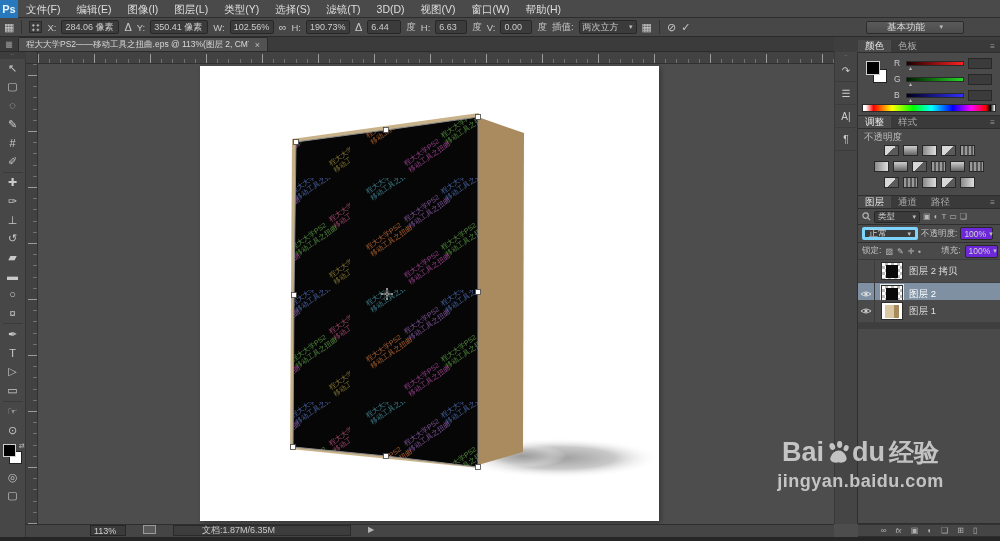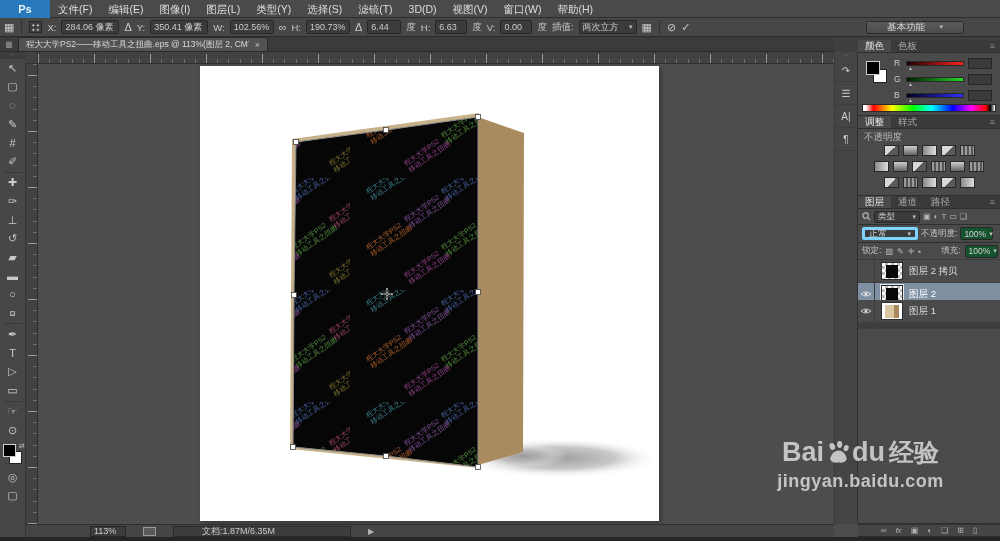--- a/index.html
+++ b/index.html
@@ -2,21 +2,21 @@
 <html><head>
 <meta charset="utf-8">
 <style>
   *{box-sizing:border-box;margin:0;padding:0}
   html,body{width:1000px;height:541px}
   body{position:relative;overflow:hidden;background:#4d4d4d;
        font-family:"Liberation Sans",sans-serif;color:#cfcfcf}
   .abs{position:absolute}
   
   #menu-bar{left:0;top:0;width:1000px;height:18px;background:#4a4a4a;border-bottom:1px solid #2e2e2e;display:flex;align-items:center}
-  #ps-logo{width:50px;height:18px;background:#2878bd;color:#eaf4fb;font-size:11px;font-weight:bold;display:flex;align-items:center;justify-content:center}
+  #ps-logo{width:18px;height:18px;background:#2878bd;color:#eaf4fb;font-size:11px;font-weight:bold;display:flex;align-items:center;justify-content:center}
   .menu-item{font-size:10.5px;color:#dedede;padding:0 8px;line-height:18px;white-space:nowrap}
   
   #options-bar{left:0;top:18px;width:1000px;height:19px;background:#474747;border-bottom:1px solid #2b2b2b;display:flex;align-items:center;gap:5px;padding:0 4px;font-size:10px}
   .fld{background:#3b3b3b;border:1px solid #272727;border-radius:2px;color:#cccccc;font-size:9px;height:14px;line-height:12px;padding:0 3px;overflow:hidden;white-space:nowrap;display:flex;align-items:center}
   .lbl{color:#c6c6c6;font-size:9.5px;white-space:nowrap}
   .obtn{color:#c9c9c9;font-size:11px;line-height:14px}
   .osep{width:1px;height:14px;background:#333;margin:0 2px}
   #ref-grid{width:13px;height:12px;border:1px solid #2a2a2a;background:#3b3b3b;background-image:radial-gradient(#bdbdbd 1px,transparent 1.2px);background-size:4.6px 4.6px;background-position:1px 1px}
   .dd-arrow{font-size:7px;color:#bdbdbd;margin-left:3px}
   #workspace-btn{margin-left:auto;margin-right:32px;width:98px;height:13px;background:linear-gradient(#5a5a5a,#4c4c4c);border:1px solid #2c2c2c;border-radius:2px;display:flex;align-items:center;justify-content:space-between;padding:0 20px;font-size:9.5px;color:#dcdcdc}
@@ -81,37 +81,37 @@
   .g3{background:linear-gradient(90deg,#8a8a8a,#dedede)}
   .g4{background:repeating-linear-gradient(90deg,#9a9a9a 0 2px,#565656 2px 4px)}
   
   #layers-tabs{top:156px}
   #filter-row{top:169px;height:16px;display:flex;align-items:center;gap:3px;padding:0 4px}
   #kind-dd{width:46px;height:12px;background:#3b3b3b;border:1px solid #272727;border-radius:2px;display:flex;align-items:center;justify-content:space-between;padding:0 3px;font-size:8.5px;color:#c9c9c9}
   .f-ico{font-size:8px;color:#b9b9b9}
   #blend-row{top:185px;height:18px;display:flex;align-items:center;gap:3px;padding:0 4px}
   #blend-dd{width:56px;height:13px;background:#3b3b3b;border:3px solid #7dd3fc;border-radius:2px;display:flex;align-items:center;justify-content:space-between;padding:0 4px;font-size:9px;color:#d2d2d2}
   .mini-lbl{font-size:8.5px;color:#c2c2c2;white-space:nowrap}
-  .mini-box{width:33px;height:13px;background:#14532d;border:1px solid #272727;border-radius:2px;display:flex;align-items:center;justify-content:space-between;padding:0 3px;font-size:8.5px;color:#d2d2d2}
+  .mini-box{width:33px;height:13px;background:#6d28d9;border:1px solid #272727;border-radius:2px;display:flex;align-items:center;justify-content:space-between;padding:0 3px;font-size:8.5px;color:#d2d2d2}
   #lock-row{top:203px;height:17px;display:flex;align-items:center;gap:4px;padding:0 4px;border-bottom:1px solid #3a3a3a}
   .lock-ico{font-size:8px;color:#b9b9b9}
   .layer-row{position:absolute;left:0;width:142px;height:23px;display:flex;align-items:center;border-bottom:1px solid #404040;background:#4a4a4a}
   .layer-row.selected{background:#7e90a2}
   .eye-cell{width:17px;height:23px;display:flex;align-items:center;justify-content:center;border-right:1px solid #3c3c3c}
   .thumb{width:22px;height:18px;margin:0 6px;border:1px solid #2c2c2c;position:relative}
   .checker{background-color:#fff;background-image:linear-gradient(45deg,#bdbdbd 25%,transparent 25%,transparent 75%,#bdbdbd 75%),linear-gradient(45deg,#bdbdbd 25%,transparent 25%,transparent 75%,#bdbdbd 75%);background-size:6px 6px;background-position:0 0,3px 3px}
   .thumb .blackrect{position:absolute;left:4px;top:2px;width:12px;height:13px;background:#090909}
   .thumb .boxfront{position:absolute;left:3px;top:2px;width:9px;height:13px;background:#d9c8a2}
   .thumb .boxside{position:absolute;left:12px;top:2px;width:5px;height:13px;background:#a98a5e}
   .layer-name{font-size:9.5px;color:#dedede;white-space:nowrap}
   #layers-empty{top:289px;height:195px;background:#4a4a4a}
   #layers-bottom{top:484px;height:13px;background:#454545;border-top:1px solid #333;display:flex;align-items:center;justify-content:center;gap:9px}
   .lb-ico{font-size:8px;color:#b2b2b2;font-style:normal}
   
-  #status-bar{left:26px;top:524px;width:808px;height:13px;background:#454545;border-top:1px solid #2e2e2e;display:flex;align-items:center;gap:17px;padding-left:64px;font-size:9px}
+  #status-bar{left:26px;top:524px;width:808px;height:13px;background:#454545;border-top:1px solid #2e2e2e;display:flex;gap:17px;padding-left:64px;font-size:9px}
   #zoom-box{width:36px;height:11px;background:#3b3b3b;border:1px solid #272727;display:flex;align-items:center;padding:0 3px;color:#cfcfcf}
   #doc-proxy{width:13px;height:9px;border:1px solid #9a9a9a;background:#5a5a5a}
   #doc-strip{width:178px;height:11px;background:#3d3d3d;border:1px solid #2a2a2a;display:flex;align-items:center;padding-left:28px;color:#c9c9c9}
   #status-arrow{color:#b5b5b5;font-size:8px}
   #bottom-strip{left:0;top:537px;width:1000px;height:4px;background:#262626}
   
   #watermark{left:758px;top:436px;width:205px;text-align:center;color:#d9d9d9;opacity:.85;z-index:50;pointer-events:none}
   #wm-line1{display:flex;align-items:center;justify-content:center;font-weight:bold;font-size:27px;gap:1px}
   #wm-line1 .cn{font-size:25px;margin-left:3px}
   #wm-url{font-size:18px;font-weight:bold;margin-top:2px;letter-spacing:.5px}

